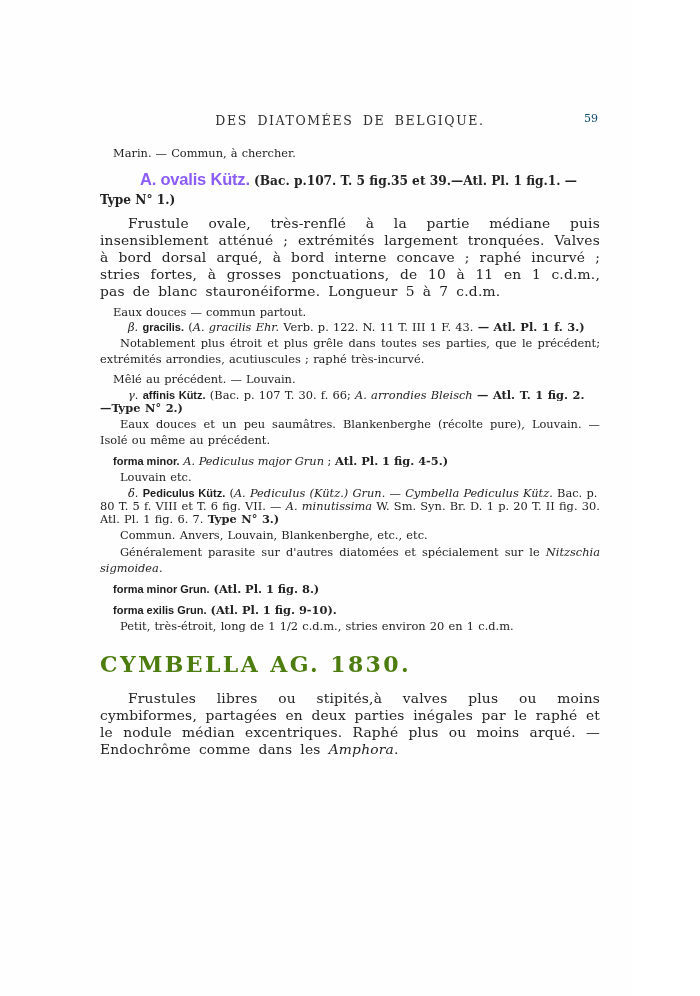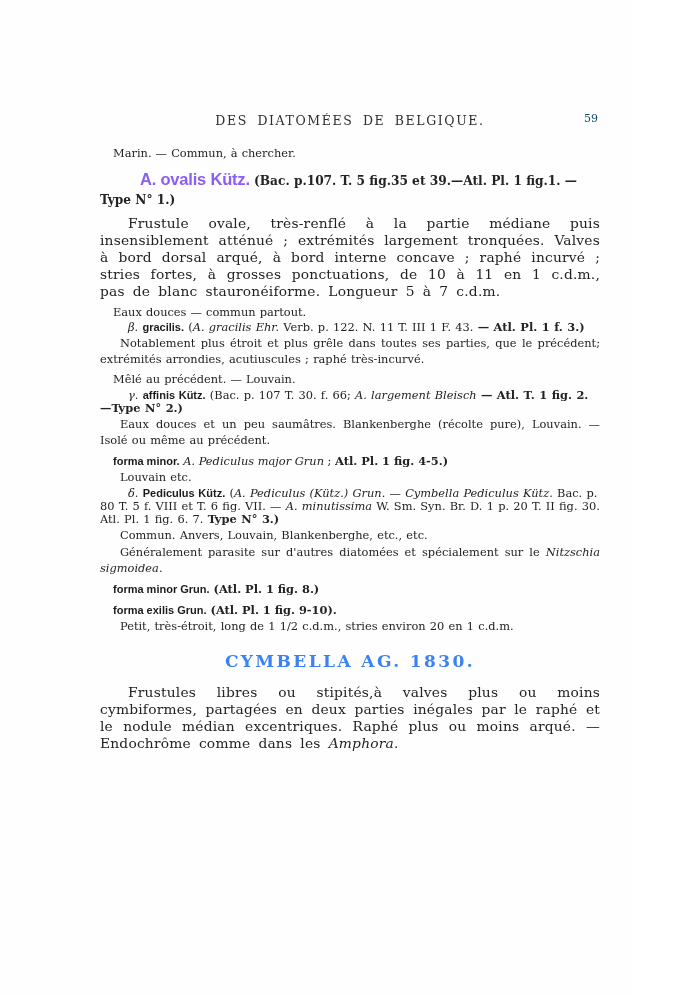--- a/index.html
+++ b/index.html
@@ -91,26 +91,26 @@
   }
   
   .species {
     margin: 9px 0 5px 0;
     text-indent: 40px;
     font-size: 12.3px;
     line-height: 19px;
   }
   
   .title {
-    text-align: center;
-    font-size: 17px;
+    text-align: left;
+    font-size: 22px;
     font-weight: bold;
     letter-spacing: 2.4px;
     margin: 17px 0 13px 0;
-    color: #3b82f6;
+    color: #4d7c0f;
   }
   
   .seg-lead {
     font-family: "Liberation Sans", sans-serif;
     font-weight: 700;
     font-size: 16.5px;
     letter-spacing: -0.2px;
     color: #8b5cf6;
   }
   .seg-lead-sm {
@@ -132,21 +132,21 @@
     <div class="rh-page">59</div>
   </div>
   <div class="page-body">
       <p class="blk note"><span class="seg">Marin. — Commun, à chercher.</span></p>
       <p class="blk species"><span class="seg-lead">A. ovalis Kütz.</span><span class="seg-ref"> (Bac. p.107. T. 5 fig.35 et 39.—Atl. Pl. 1 fig.1. —Type N° 1.)</span></p>
       <p class="blk body"><span class="seg">Frustule ovale, très-renflé à la partie médiane puis insensiblement atténué ; extrémités largement tronquées. Valves à bord dorsal arqué, à bord interne concave ; raphé incurvé ; stries fortes, à grosses ponctuations, de 10 à 11 en 1 c.d.m., pas de blanc stauronéiforme. Longueur 5 à 7 c.d.m.</span></p>
       <p class="blk note"><span class="seg">Eaux douces — commun partout.</span></p>
       <p class="blk sub"><span class="seg-i">β. </span><span class="seg-lead-sm">gracilis.</span><span class="seg"> (</span><span class="seg-i">A. gracilis Ehr.</span><span class="seg"> Verb. p. 122. N. 11 T. III 1 F. 43. </span><span class="seg-b">— Atl. Pl. 1 f. 3.)</span></p>
       <p class="blk small-body"><span class="seg">Notablement plus étroit et plus grêle dans toutes ses parties, que le précédent; extrémités arrondies, acutiuscules ; raphé très-incurvé.</span></p>
       <p class="blk note"><span class="seg">Mêlé au précédent. — Louvain.</span></p>
-      <p class="blk sub"><span class="seg-i">γ. </span><span class="seg-lead-sm">affinis Kütz.</span><span class="seg"> (Bac. p. 107 T. 30. f. 66; </span><span class="seg-i">A. largement Bleisch</span><span class="seg"> </span><span class="seg-b">— Atl. T. 1 fig. 2. —Type N° 2.)</span></p>
+      <p class="blk sub"><span class="seg-i">γ. </span><span class="seg-lead-sm">affinis Kütz.</span><span class="seg"> (Bac. p. 107 T. 30. f. 66; </span><span class="seg-i">A. arrondies Bleisch</span><span class="seg"> </span><span class="seg-b">— Atl. T. 1 fig. 2. —Type N° 2.)</span></p>
       <p class="blk small-body"><span class="seg">Eaux douces et un peu saumâtres. Blankenberghe (récolte pure), Louvain. — Isolé ou même au précédent.</span></p>
       <p class="blk forma"><span class="seg-lead-sm">forma minor.</span><span class="seg"> </span><span class="seg-i">A. Pediculus major Grun</span><span class="seg"> ; </span><span class="seg-b">Atl. Pl. 1 fig. 4-5.)</span></p>
       <p class="blk small-body"><span class="seg">Louvain etc.</span></p>
       <p class="blk sub"><span class="seg-i">δ. </span><span class="seg-lead-sm">Pediculus Kütz.</span><span class="seg"> (</span><span class="seg-i">A. Pediculus (Kütz.) Grun.</span><span class="seg"> — </span><span class="seg-i">Cymbella Pediculus Kütz.</span><span class="seg"> Bac. p. 80 T. 5 f. VIII et T. 6 fig. VII. — </span><span class="seg-i">A. minutissima</span><span class="seg"> W. Sm. Syn. Br. D. 1 p. 20 T. II fig. 30. Atl. Pl. 1 fig. 6. 7. </span><span class="seg-b">Type N° 3.)</span></p>
       <p class="blk small-body"><span class="seg">Commun. Anvers, Louvain, Blankenberghe, etc., etc.</span></p>
       <p class="blk small-body"><span class="seg">Généralement parasite sur d'autres diatomées et spécialement sur le </span><span class="seg-i">Nitzschia sigmoidea</span><span class="seg">.</span></p>
       <p class="blk forma"><span class="seg-lead-sm">forma minor Grun.</span><span class="seg-b"> (Atl. Pl. 1 fig. 8.)</span></p>
       <p class="blk forma"><span class="seg-lead-sm">forma exilis Grun.</span><span class="seg-b"> (Atl. Pl. 1 fig. 9-10).</span></p>
       <p class="blk small-body"><span class="seg">Petit, très-étroit, long de 1 1/2 c.d.m., stries environ 20 en 1 c.d.m.</span></p>
       <p class="blk title"><span class="seg">CYMBELLA AG. 1830.</span></p>

